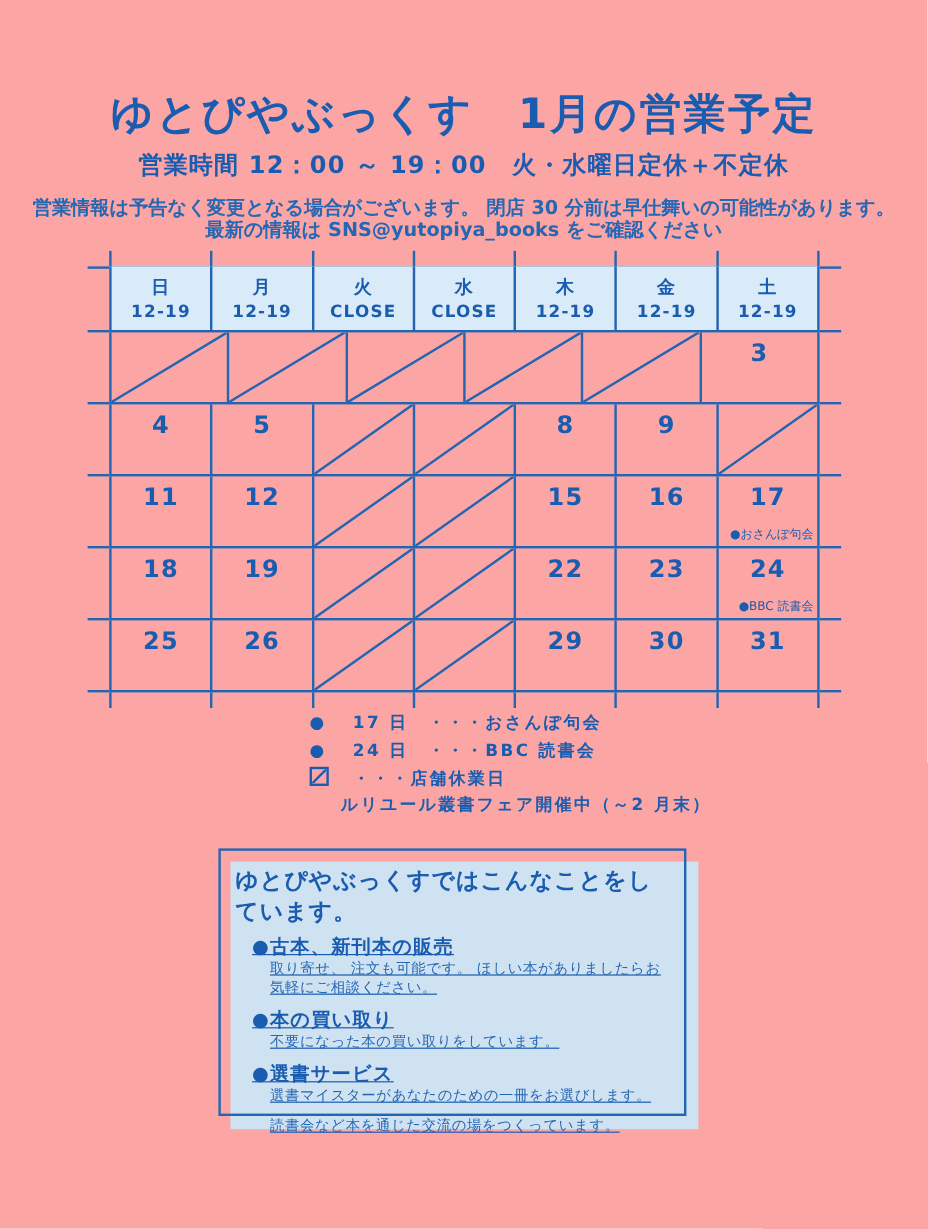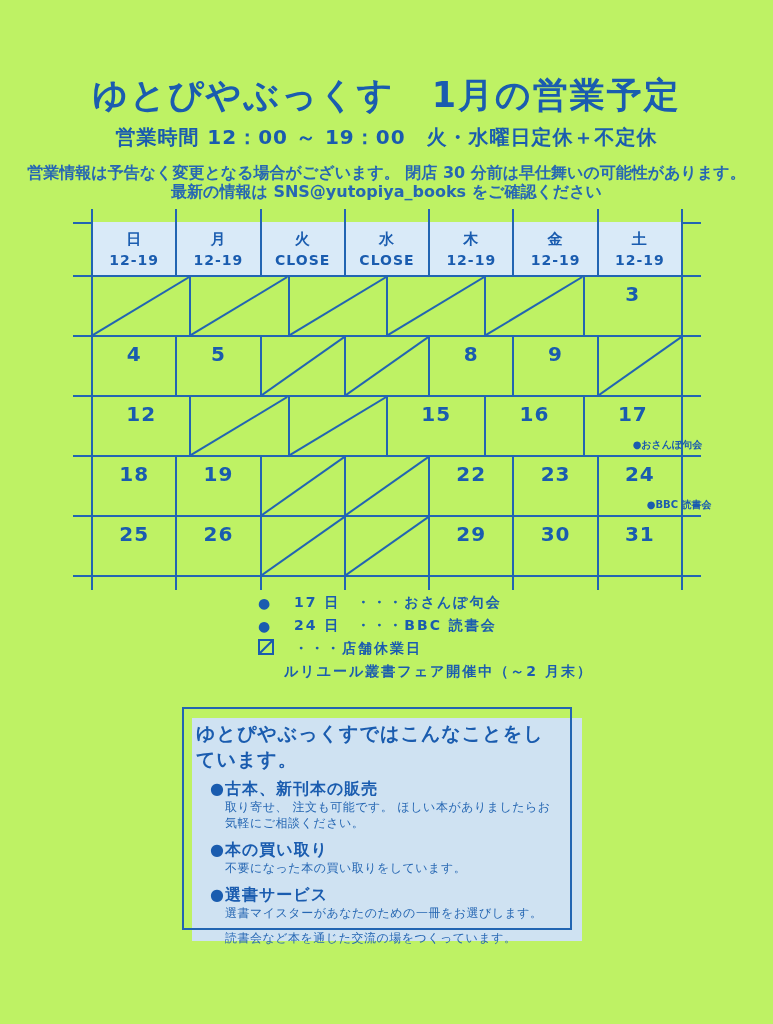--- a/index.html
+++ b/index.html
@@ -1,18 +1,18 @@
 <!DOCTYPE html>
 <html><head>
 <meta charset="utf-8">
 <style>
   html,body { margin:0; padding:0; background:#ffffff; }
   .page {
     position:relative; width:773px; height:1024px; margin:0 auto;
-    background:#bef264; overflow:hidden;
+    background:#fca5a5; overflow:hidden;
     font-family:"DejaVu Sans","Liberation Sans",sans-serif;
     color:#1a5caf;
   }
 
   
   .title {
     position:absolute; top:72px; left:0; width:100%;
     text-align:center; font-size:35px; font-weight:bold; letter-spacing:2px;
   }
   .subtitle {
@@ -51,22 +51,22 @@
     align-items:center; justify-content:center; gap:3px;
   }
   .dayname { font-size:15px; font-weight:bold; letter-spacing:1px; }
   .hours   { font-size:14px; font-weight:bold; letter-spacing:1px; }
   .date {
     display:block; text-align:center; padding-top:5px;
     font-size:20px; font-weight:bold; letter-spacing:1px;
   }
   .diag { position:absolute; left:0; top:0; width:100%; height:100%; display:block; }
   .event {
-    position:absolute; left:0; right:3px; bottom:3px; text-align:left;
-    font-size:10px; font-weight:bold; white-space:nowrap;padding-left:48px;
+    position:absolute; left:0; right:3px; bottom:3px; text-align:right;
+    font-size:10px; font-weight:normal; white-space:nowrap;
   }
   .vticks {
     position:absolute; left:0; right:0; height:13px;
     display:flex; justify-content:space-between;
   }
   .vticks.top { top:-13px; }
   .vticks.bottom { bottom:-13px; }
   .vticks i { width:2px; height:100%; background:#2265b2; }
 
   
@@ -89,21 +89,21 @@
   .infobox-fill {
     position:absolute; left:10px; top:11px; right:-10px; bottom:-11px;
     background:#cfe2f2;
   }
   .infobox-border {
     position:absolute; left:0; top:0; right:0; bottom:0;
     border:2px solid #2265b2; box-sizing:border-box;
   }
   .infobox-content { position:relative; padding:14px 14px 0 14px; }
   .infobox-heading { font-size:19px; font-weight:bold; letter-spacing:1px; margin:0 0 6px 0; }
-  .service { margin:0 0 9px 14px; }
+  .service { margin:0 0 9px 14px;text-decoration:underline; }
   .service-title { font-size:16px; font-weight:bold; letter-spacing:1px; line-height:20px; }
   .service-desc  { font-size:12px; font-weight:normal; letter-spacing:0.5px; line-height:16px; margin-left:15px; color:#2667b3; }
 </style>
 </head>
 <body>
 
 <div class="page">
 
   <div class="title">ゆとぴやぶっくす　1月の営業予定</div>
   <div class="subtitle">営業時間 12：00 ～ 19：00　火・水曜日定休＋不定休</div>
@@ -209,20 +209,23 @@
           <span class="date">9</span>
         </div>
       <div class="cell">
           <svg class="diag" viewBox="0 0 100 100" preserveAspectRatio="none">
             <line x1="0" y1="100" x2="100" y2="0" stroke="#2265b2" stroke-width="2" vector-effect="non-scaling-stroke"></line>
           </svg>
         </div>
     </div>
 
     <div class="cal-row days">
+      <div class="cell">
+          <span class="date">11</span>
+        </div>
       <div class="cell">
           <span class="date">12</span>
         </div>
       <div class="cell">
           <svg class="diag" viewBox="0 0 100 100" preserveAspectRatio="none">
             <line x1="0" y1="100" x2="100" y2="0" stroke="#2265b2" stroke-width="2" vector-effect="non-scaling-stroke"></line>
           </svg>
         </div>
       <div class="cell">
           <svg class="diag" viewBox="0 0 100 100" preserveAspectRatio="none">

